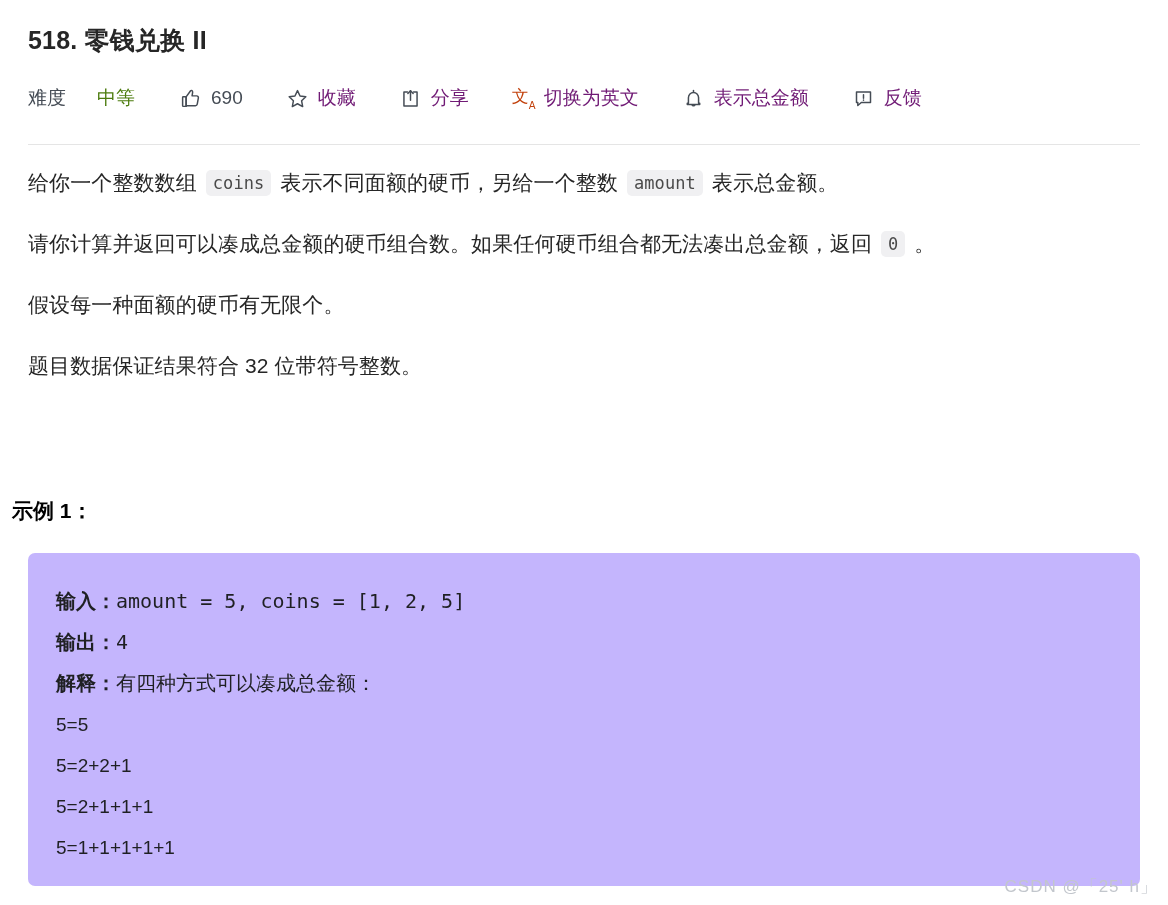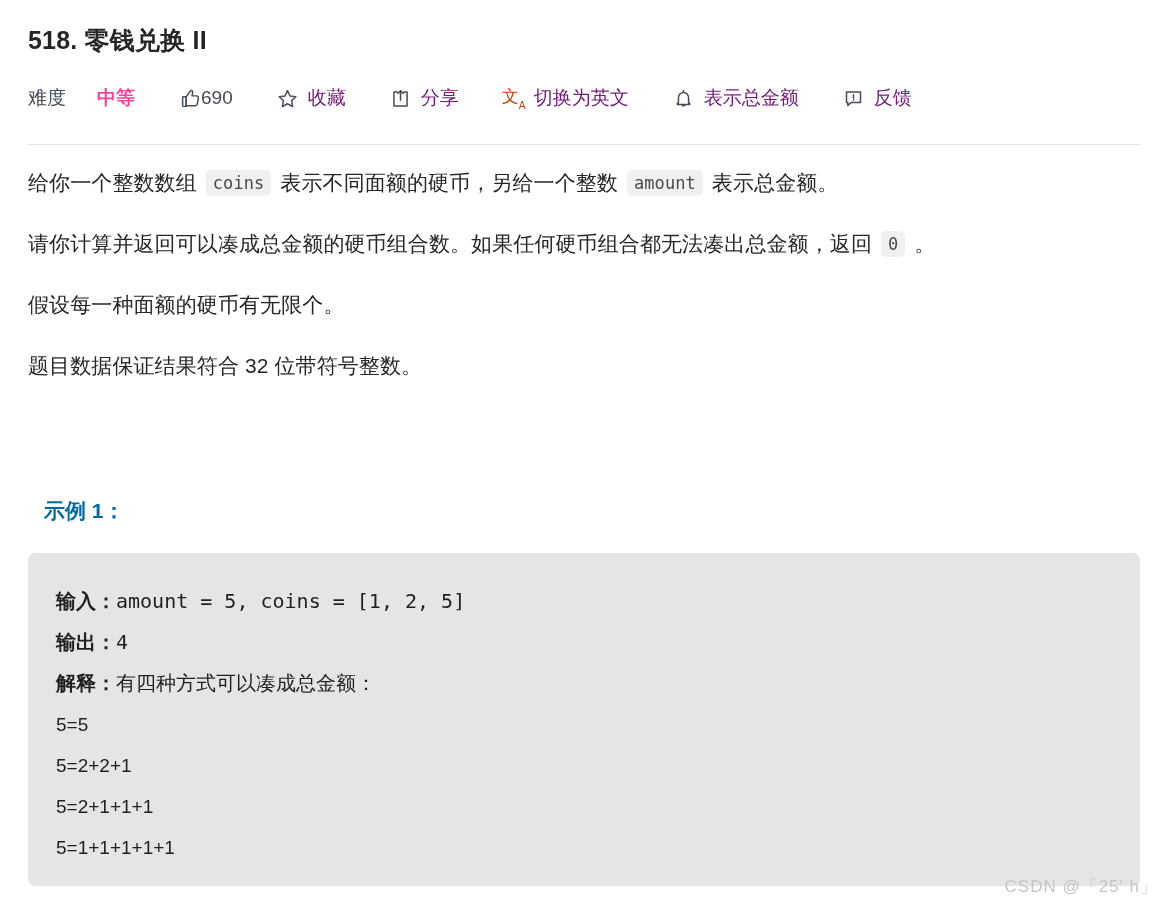--- a/index.html
+++ b/index.html
@@ -56,43 +56,44 @@
     font-size: 19px;
     color: #701a75;
     margin-left: 9px;
   }
   .difficulty-label {
     font-size: 19px;
     color: #454c55;
   }
   .difficulty-value {
     font-size: 19px;
-    color: #ec4899;
+    color: #4d7c0f;
     margin-left: 14px;
-    font-weight: 700;
+    font-weight: 400;
   }
   .tb-item {
     display: flex;
     align-items: center;
     margin-left: 44px;
     cursor: pointer;
   }
   .tb-icon {
     width: 22px;
     height: 22px;
     display: inline-flex;
     align-items: center;
     justify-content: center;
     color: #454c55;
     flex: none;
   }
   .tb-icon svg { display: block; }
   .tb-count {
     font-size: 19px;
     color: #454c55;
+    margin-left: 10px;
   }
   .translate-glyph {
     font-size: 17px;
     line-height: 1;
     color: #c2410c;
     position: relative;
     font-family: "DejaVu Sans", sans-serif;
   }
   .translate-glyph sub {
     font-size: 10px;
@@ -132,36 +133,36 @@
     font-size: 17px;
     padding: 3px 7px;
     border-radius: 5px;
     margin: 0 3px;
     vertical-align: 1px;
   }
 
   
   .example-heading {
     position: absolute;
-    left: 44px;
+    left: 12px;
     top: 497px;
     font-size: 21px;
     font-weight: 700;
-    color: #0369a1;
+    color: #000000;
   }
 
   
   .codeblock {
     position: absolute;
     left: 28px;
     top: 553px;
     width: 1112px;
     height: 333px;
     box-sizing: border-box;
-    background: #e5e5e5;
+    background: #c4b5fd;
     border-radius: 7px;
     padding: 28px 0 0 28px;
   }
   .code-line {
     font-family: "DejaVu Sans Mono", "Liberation Mono", monospace;
     font-size: 20px;
     line-height: 41px;
     color: #1f2023;
     white-space: pre;
   }

